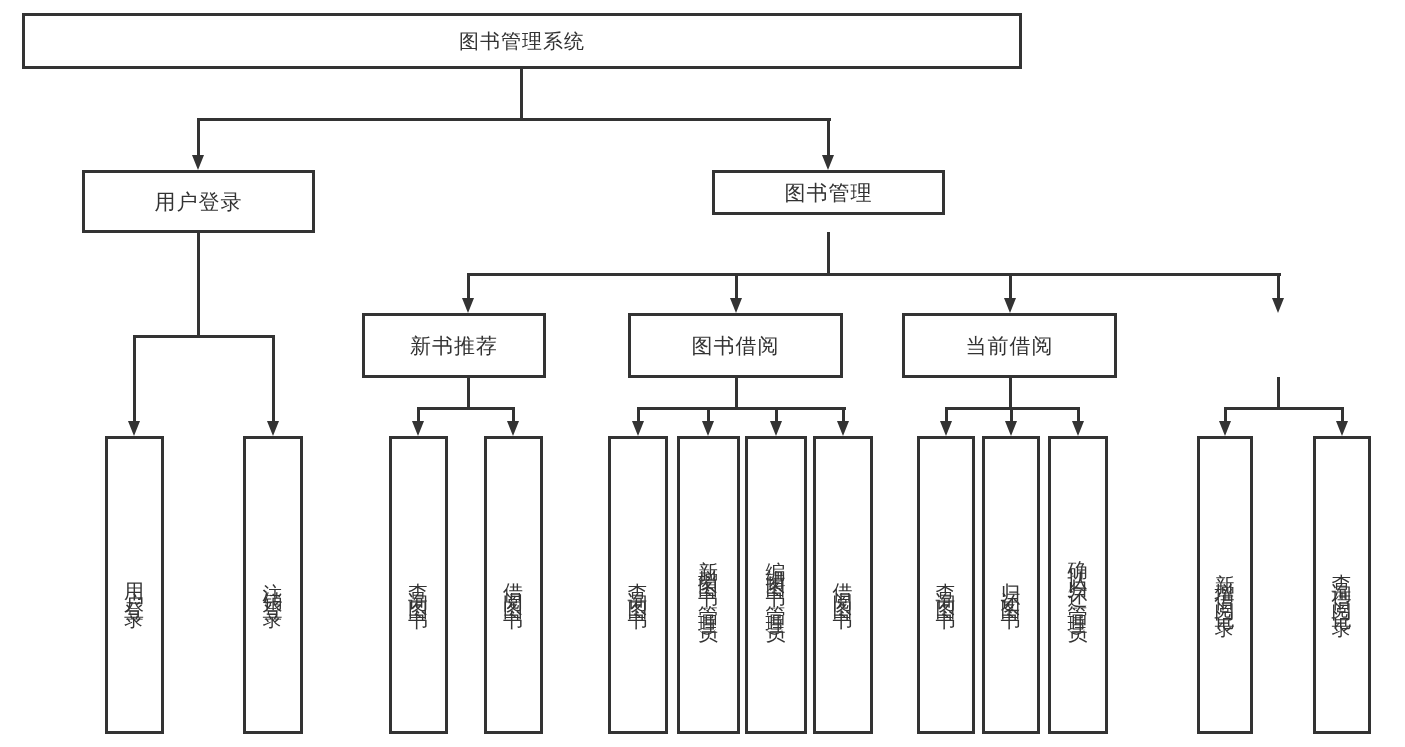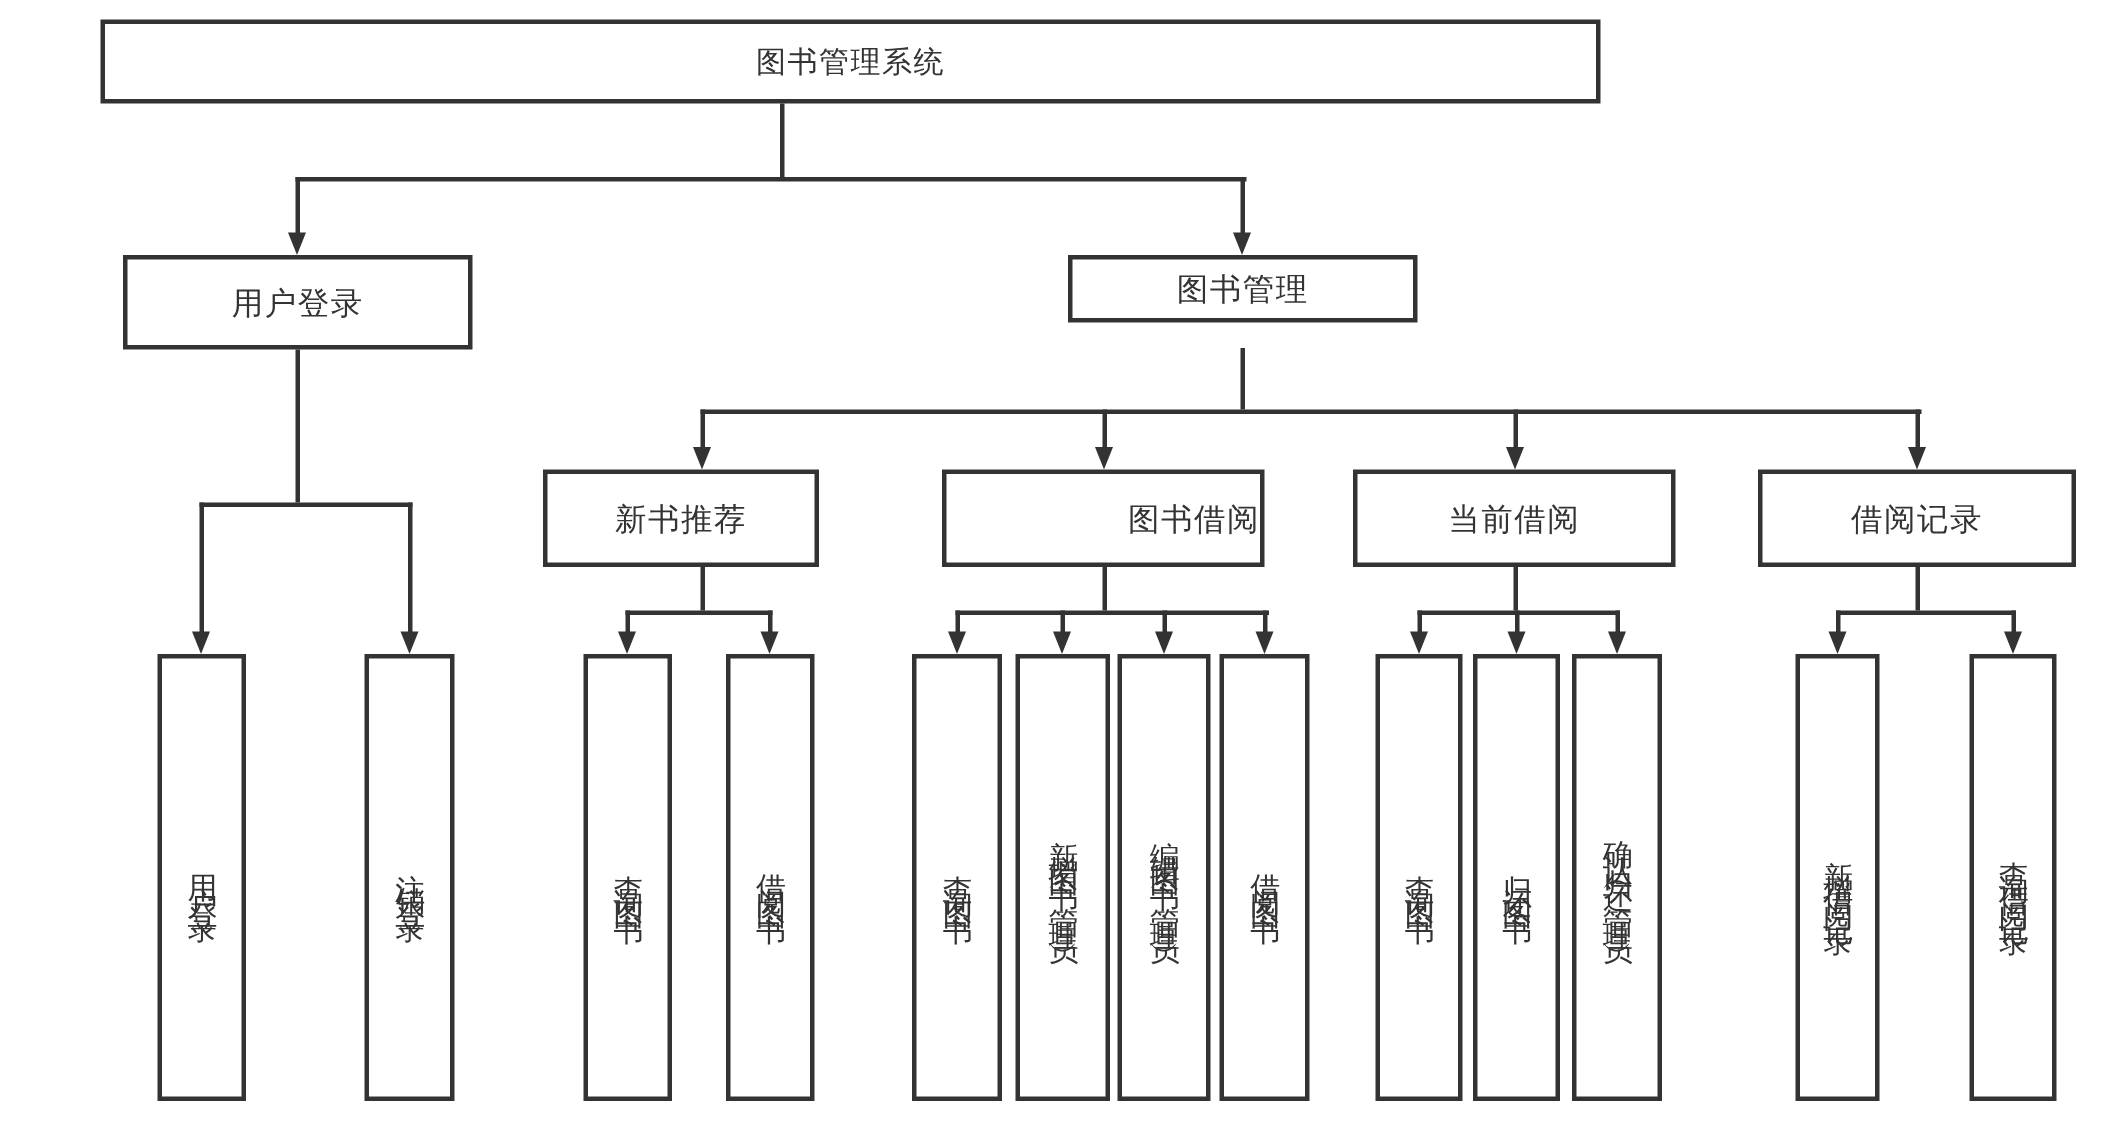--- a/index.html
+++ b/index.html
@@ -4,21 +4,21 @@
 <style>
   html,body{margin:0;padding:0;background:#ffffff;}
   body{font-family:"Liberation Sans","DejaVu Sans",sans-serif;}
   #canvas{position:relative;width:1405px;height:747px;background:#ffffff;overflow:hidden;}
   .node{
     position:absolute;box-sizing:border-box;background:#ffffff;
     border:3px solid #333333;color:#333333;
     display:flex;align-items:center;justify-content:center;
     font-size:21px;letter-spacing:1px;z-index:2;
   }
-  .node.root{font-size:20px;margin-left:45px;}
+  .node.root{font-size:20px;}
   .vnode{
     position:absolute;box-sizing:border-box;background:#ffffff;
     border:3px solid #333333;color:#333333;
     display:flex;align-items:center;justify-content:center;
     z-index:2;
   }
   .vlabel{
     writing-mode:vertical-rl;text-orientation:mixed;
     font-size:20px;letter-spacing:9px;line-height:1;color:#333333;
     white-space:nowrap;
@@ -107,28 +107,25 @@
   <div class="node" style="left:82px;top:170px;width:233px;height:63px;">
     <span>用户登录</span>
   </div>
   <div class="node" style="left:712px;top:170px;width:233px;height:45px;">
     <span>图书管理</span>
   </div>
 
   <div class="node" style="left:362px;top:313px;width:184px;height:65px;">
     <span>新书推荐</span>
   </div>
-  <div class="node" style="left:628px;top:313px;width:215px;height:65px;justify-content:flex-end;">
+  <div class="node" style="left:628px;top:313px;width:215px;height:65px;">
     <span>图书借阅</span>
   </div>
   <div class="node" style="left:902px;top:313px;width:215px;height:65px;">
     <span>当前借阅</span>
-  </div>
-  <div class="node" style="left:1172px;top:313px;width:212px;height:65px;">
-    <span>借阅记录</span>
   </div>
 
   <div class="vnode" style="left:105px;top:436px;width:59px;height:298px;">
     <span class="vlabel">用户登录</span>
   </div>
   <div class="vnode" style="left:243px;top:436px;width:60px;height:298px;">
     <span class="vlabel">注销登录</span>
   </div>
 
   <div class="vnode" style="left:389px;top:436px;width:59px;height:298px;">

